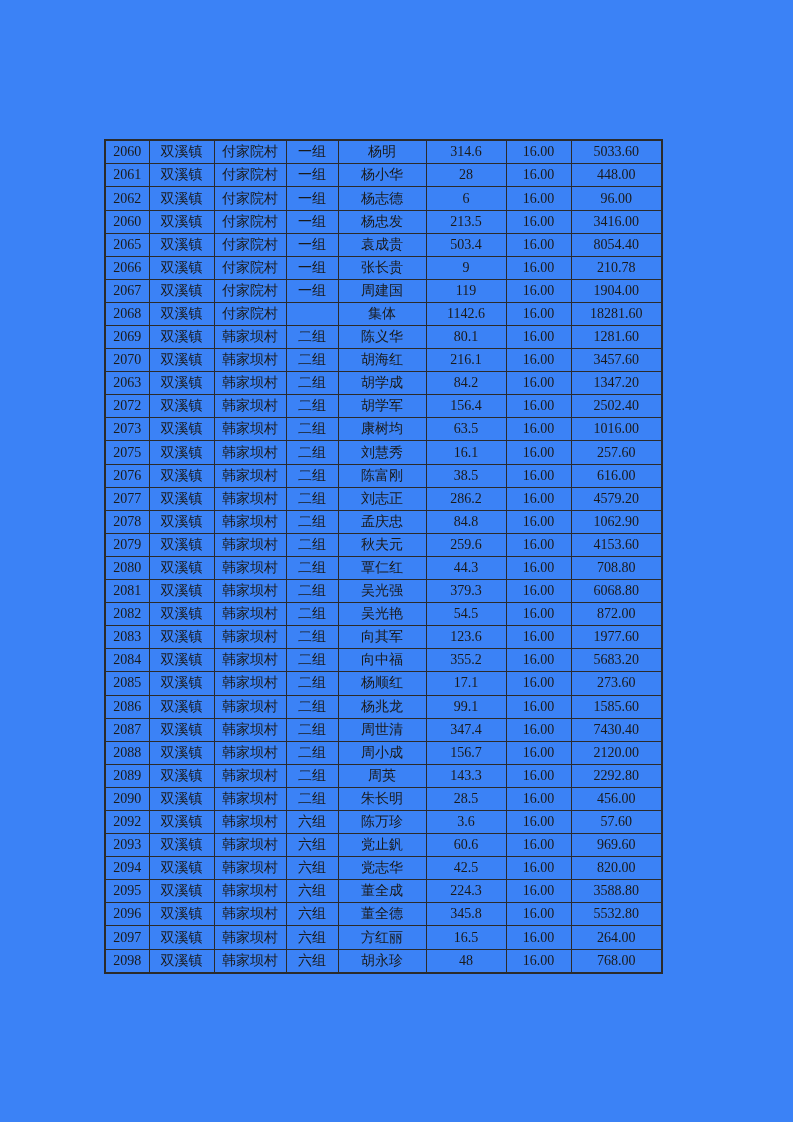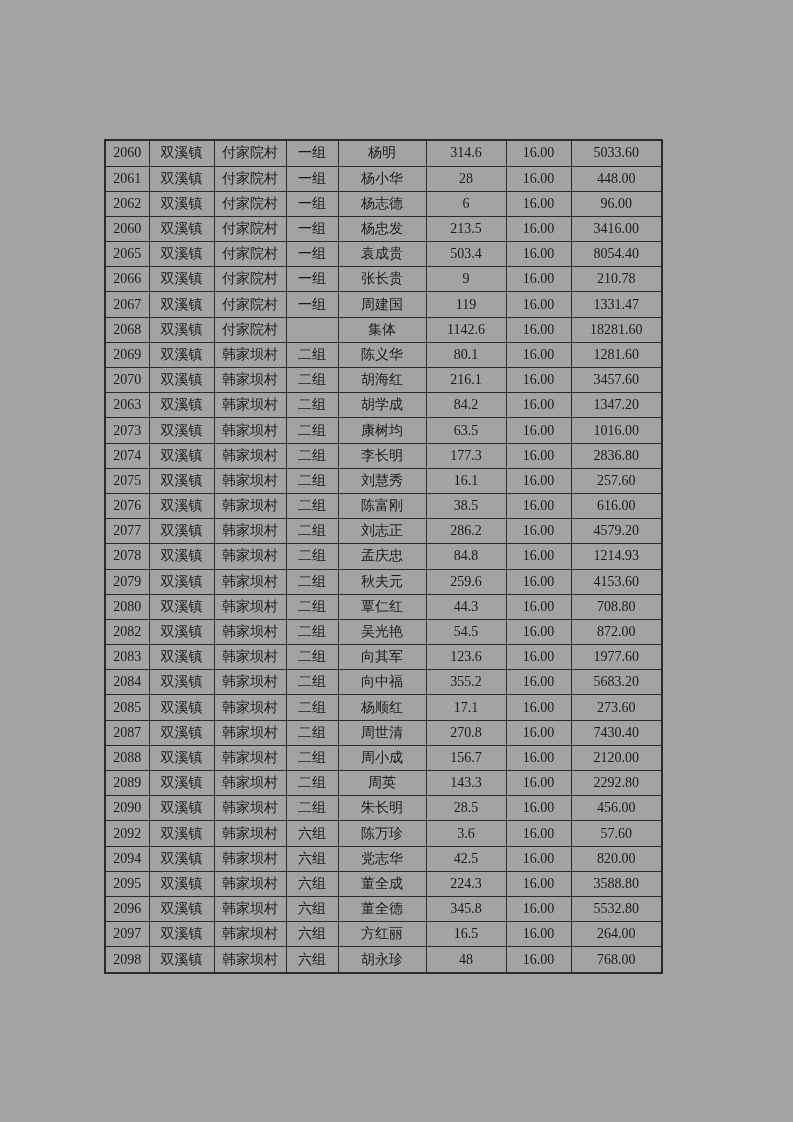--- a/index.html
+++ b/index.html
@@ -9,21 +9,21 @@
   body {
     width: 793px;
     height: 1122px;
     background: #ffffff;
     position: relative;
     font-family: "Liberation Serif", "DejaVu Serif", serif;
   }
   .page {
     position: absolute;
     inset: 0;
-    background: #a3a3a3;
+    background: #3b82f6;
   }
   table.data-table {
     position: absolute;
     left: 104px;
     top: 139px;
     width: 557px;
     height: 835px;
     border-collapse: collapse;
     table-layout: fixed;
     border: 2px solid #2b2b2b;
@@ -117,21 +117,21 @@
           <td>210.78</td>
         </tr>
         <tr>
           <td>2067</td>
           <td>双溪镇</td>
           <td>付家院村</td>
           <td>一组</td>
           <td>周建国</td>
           <td>119</td>
           <td>16.00</td>
-          <td>1331.47</td>
+          <td>1904.00</td>
         </tr>
         <tr>
           <td>2068</td>
           <td>双溪镇</td>
           <td>付家院村</td>
           <td></td>
           <td>集体</td>
           <td>1142.6</td>
           <td>16.00</td>
           <td>18281.60</td>
@@ -160,40 +160,40 @@
           <td>2063</td>
           <td>双溪镇</td>
           <td>韩家坝村</td>
           <td>二组</td>
           <td>胡学成</td>
           <td>84.2</td>
           <td>16.00</td>
           <td>1347.20</td>
         </tr>
         <tr>
+          <td>2072</td>
+          <td>双溪镇</td>
+          <td>韩家坝村</td>
+          <td>二组</td>
+          <td>胡学军</td>
+          <td>156.4</td>
+          <td>16.00</td>
+          <td>2502.40</td>
+        </tr>
+        <tr>
           <td>2073</td>
           <td>双溪镇</td>
           <td>韩家坝村</td>
           <td>二组</td>
           <td>康树均</td>
           <td>63.5</td>
           <td>16.00</td>
           <td>1016.00</td>
         </tr>
         <tr>
-          <td>2074</td>
-          <td>双溪镇</td>
-          <td>韩家坝村</td>
-          <td>二组</td>
-          <td>李长明</td>
-          <td>177.3</td>
-          <td>16.00</td>
-          <td>2836.80</td>
-        </tr>
-        <tr>
           <td>2075</td>
           <td>双溪镇</td>
           <td>韩家坝村</td>
           <td>二组</td>
           <td>刘慧秀</td>
           <td>16.1</td>
           <td>16.00</td>
           <td>257.60</td>
         </tr>
         <tr>
@@ -217,21 +217,21 @@
           <td>4579.20</td>
         </tr>
         <tr>
           <td>2078</td>
           <td>双溪镇</td>
           <td>韩家坝村</td>
           <td>二组</td>
           <td>孟庆忠</td>
           <td>84.8</td>
           <td>16.00</td>
-          <td>1214.93</td>
+          <td>1062.90</td>
         </tr>
         <tr>
           <td>2079</td>
           <td>双溪镇</td>
           <td>韩家坝村</td>
           <td>二组</td>
           <td>秋夫元</td>
           <td>259.6</td>
           <td>16.00</td>
           <td>4153.60</td>
@@ -240,20 +240,30 @@
           <td>2080</td>
           <td>双溪镇</td>
           <td>韩家坝村</td>
           <td>二组</td>
           <td>覃仁红</td>
           <td>44.3</td>
           <td>16.00</td>
           <td>708.80</td>
         </tr>
         <tr>
+          <td>2081</td>
+          <td>双溪镇</td>
+          <td>韩家坝村</td>
+          <td>二组</td>
+          <td>吴光强</td>
+          <td>379.3</td>
+          <td>16.00</td>
+          <td>6068.80</td>
+        </tr>
+        <tr>
           <td>2082</td>
           <td>双溪镇</td>
           <td>韩家坝村</td>
           <td>二组</td>
           <td>吴光艳</td>
           <td>54.5</td>
           <td>16.00</td>
           <td>872.00</td>
         </tr>
         <tr>
@@ -280,26 +290,36 @@
           <td>2085</td>
           <td>双溪镇</td>
           <td>韩家坝村</td>
           <td>二组</td>
           <td>杨顺红</td>
           <td>17.1</td>
           <td>16.00</td>
           <td>273.60</td>
         </tr>
         <tr>
+          <td>2086</td>
+          <td>双溪镇</td>
+          <td>韩家坝村</td>
+          <td>二组</td>
+          <td>杨兆龙</td>
+          <td>99.1</td>
+          <td>16.00</td>
+          <td>1585.60</td>
+        </tr>
+        <tr>
           <td>2087</td>
           <td>双溪镇</td>
           <td>韩家坝村</td>
           <td>二组</td>
           <td>周世清</td>
-          <td>270.8</td>
+          <td>347.4</td>
           <td>16.00</td>
           <td>7430.40</td>
         </tr>
         <tr>
           <td>2088</td>
           <td>双溪镇</td>
           <td>韩家坝村</td>
           <td>二组</td>
           <td>周小成</td>
           <td>156.7</td>
@@ -328,20 +348,30 @@
         </tr>
         <tr>
           <td>2092</td>
           <td>双溪镇</td>
           <td>韩家坝村</td>
           <td>六组</td>
           <td>陈万珍</td>
           <td>3.6</td>
           <td>16.00</td>
           <td>57.60</td>
+        </tr>
+        <tr>
+          <td>2093</td>
+          <td>双溪镇</td>
+          <td>韩家坝村</td>
+          <td>六组</td>
+          <td>党止釩</td>
+          <td>60.6</td>
+          <td>16.00</td>
+          <td>969.60</td>
         </tr>
         <tr>
           <td>2094</td>
           <td>双溪镇</td>
           <td>韩家坝村</td>
           <td>六组</td>
           <td>党志华</td>
           <td>42.5</td>
           <td>16.00</td>
           <td>820.00</td>

